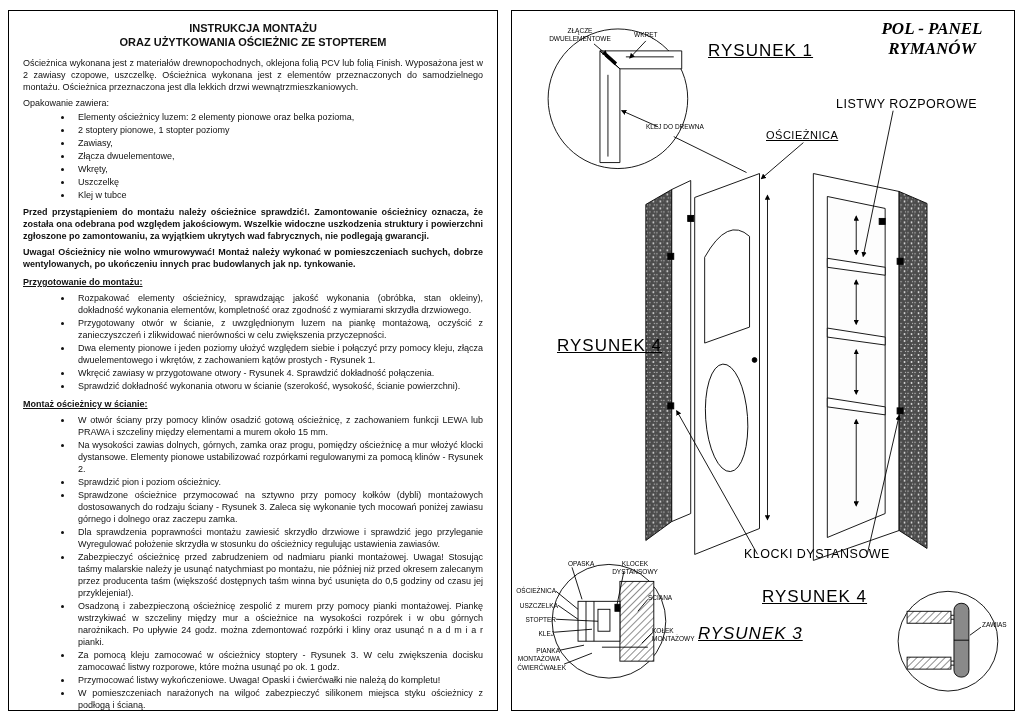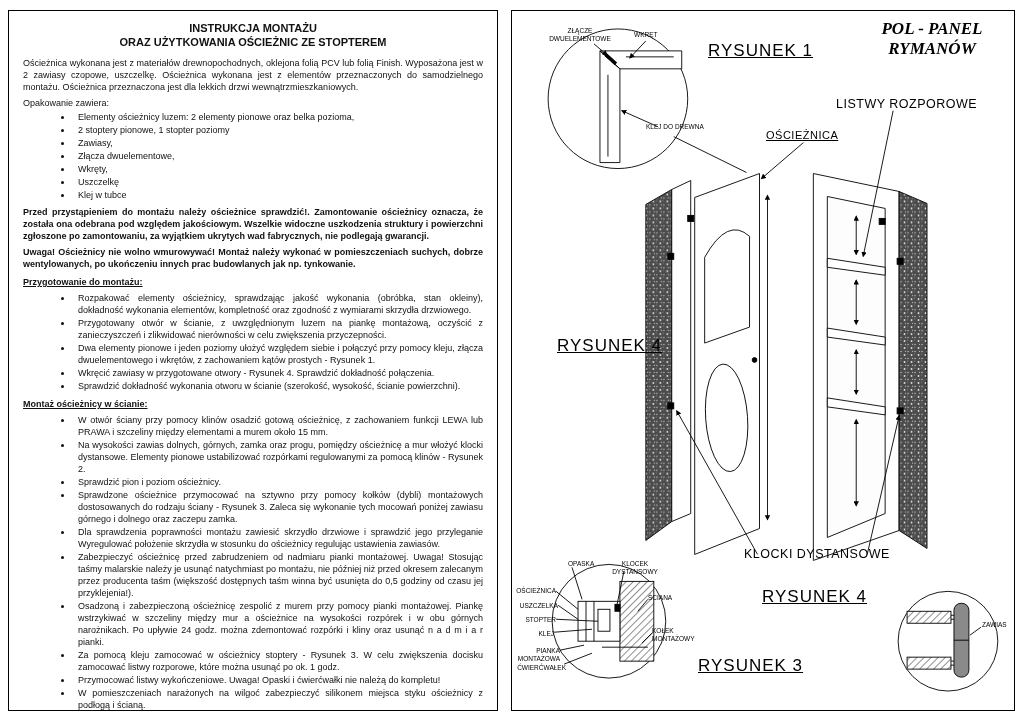--- a/index.html
+++ b/index.html
@@ -185,21 +185,21 @@
       </g>
     </svg>
 
     <div class="rp-label brand" style="left:350px; top:8px;font-style:italic;">
       <div>POL - PANEL</div>
       <div>RYMANÓW</div>
     </div>
 
     <div class="rp-label rys" style="left:196px; top:30px;">RYSUNEK 1</div>
     <div class="rp-label rys" style="left:45px;  top:325px;">RYSUNEK 4</div>
-    <div class="rp-label rys" style="left:186px; top:645px;">RYSUNEK 3</div>
+    <div class="rp-label rys" style="left:186px; top:613px;font-style:italic;">RYSUNEK 3</div>
     <div class="rp-label rys" style="left:250px; top:576px;">RYSUNEK 4</div>
 
     <div class="rp-label big" style="left:324px; top:86px;">LISTWY ROZPOROWE</div>
     <div class="rp-label mid" style="left:254px; top:118px;">OŚCIEŻNICA</div>
     <div class="rp-label big" style="left:232px; top:536px;">KLOCKI DYSTANSOWE</div>
 
     <div class="rp-label tiny tac" style="left:36px;  top:16px; width:64px;">ZŁĄCZE
 DWUELEMENTOWE</div>
     <div class="rp-label tiny" style="left:122px; top:20px;">WKRĘT</div>
     <div class="rp-label tiny" style="left:134px; top:112px;">KLEJ DO DREWNA</div>

